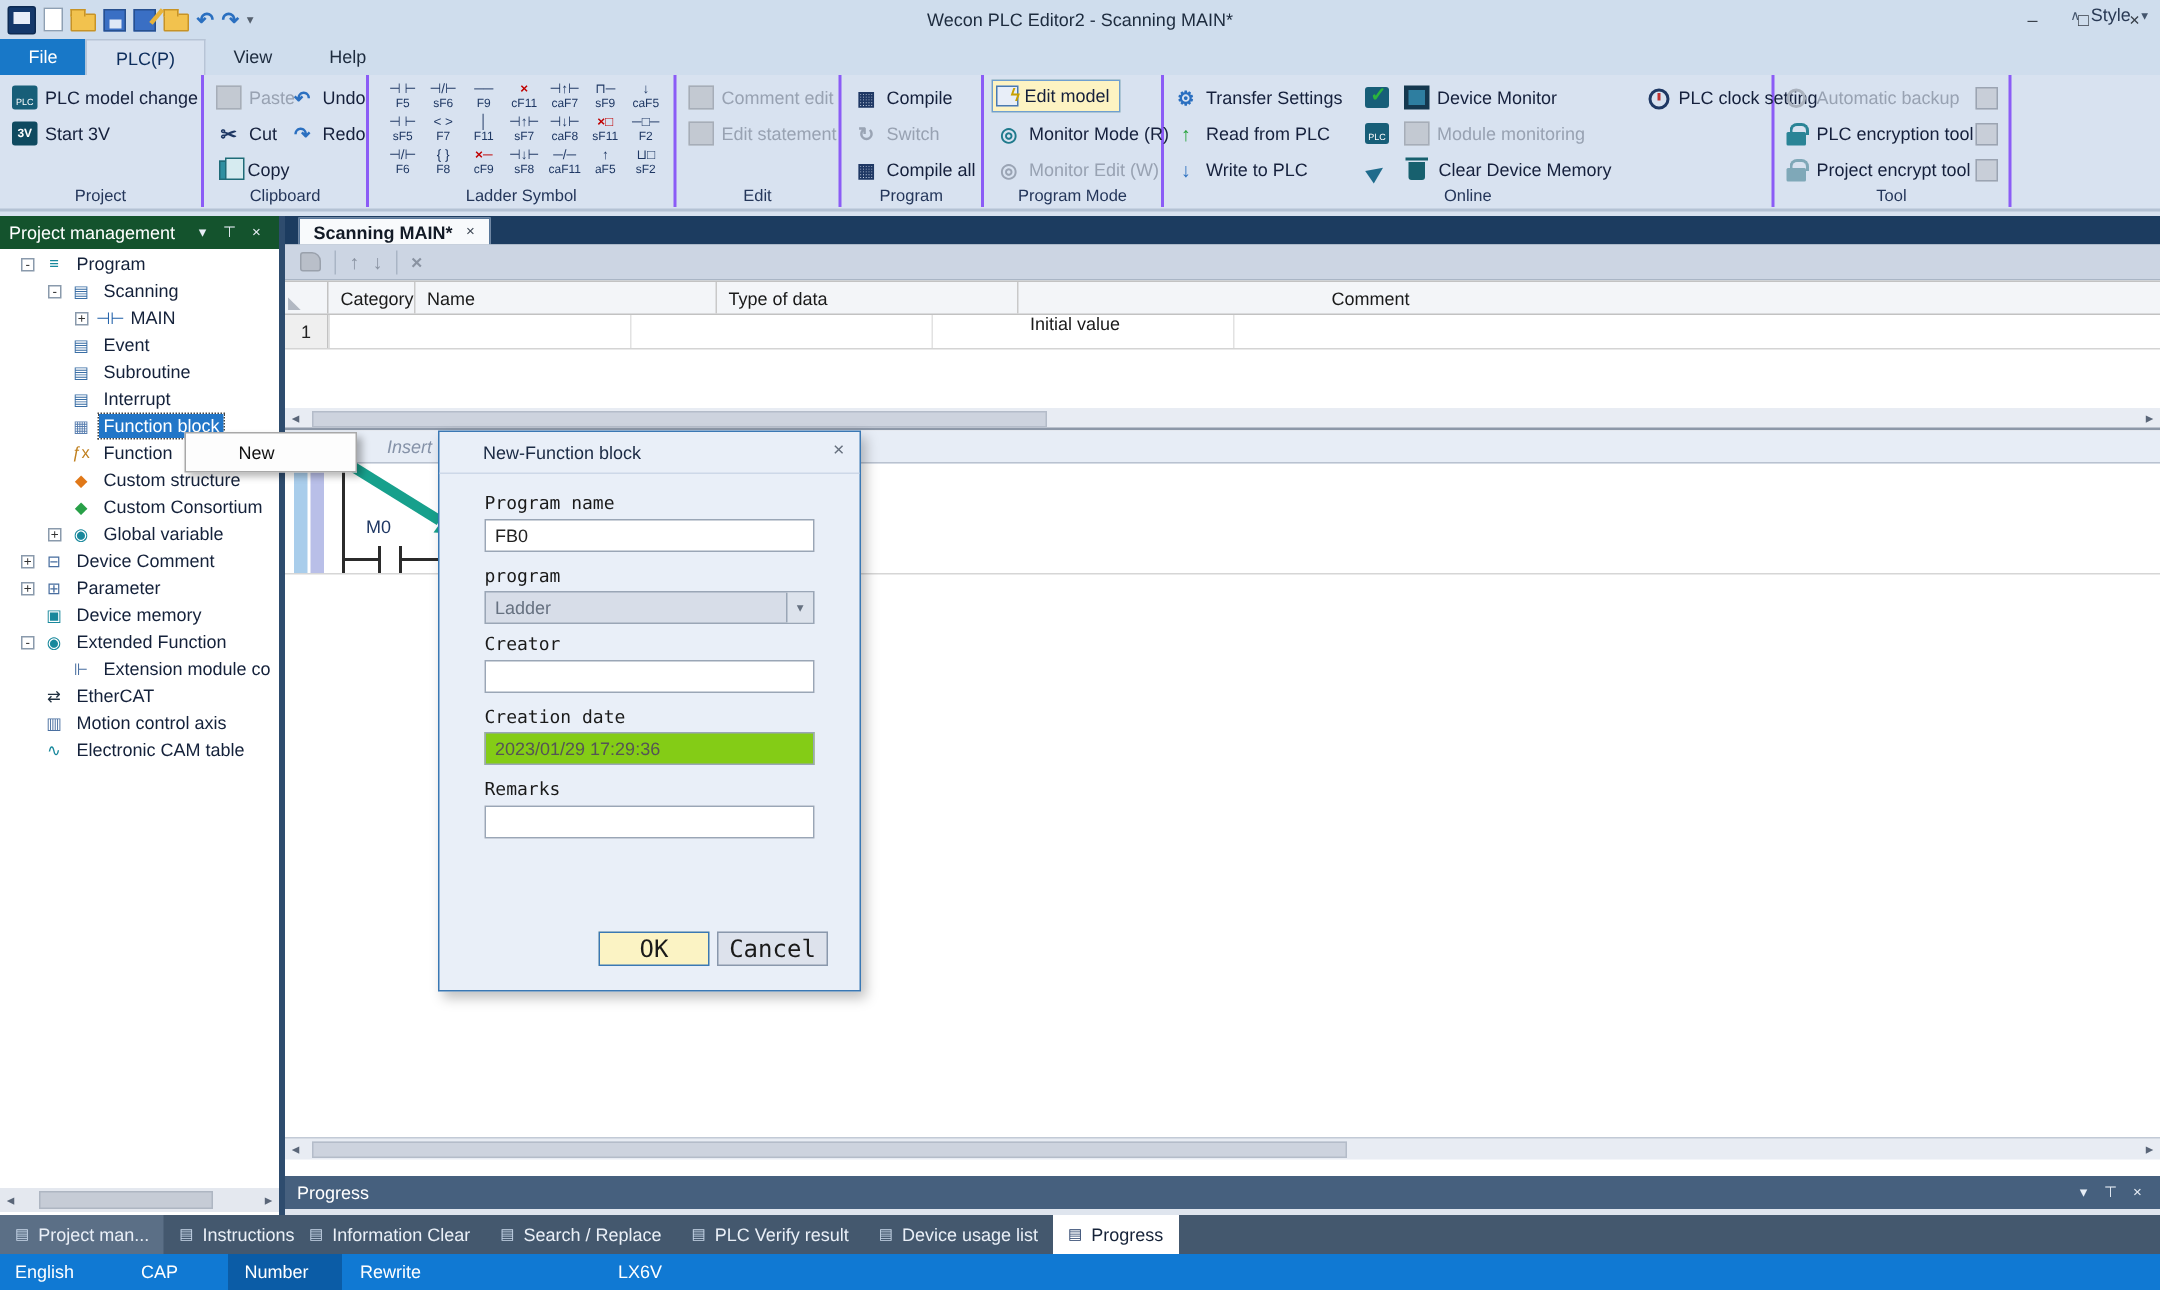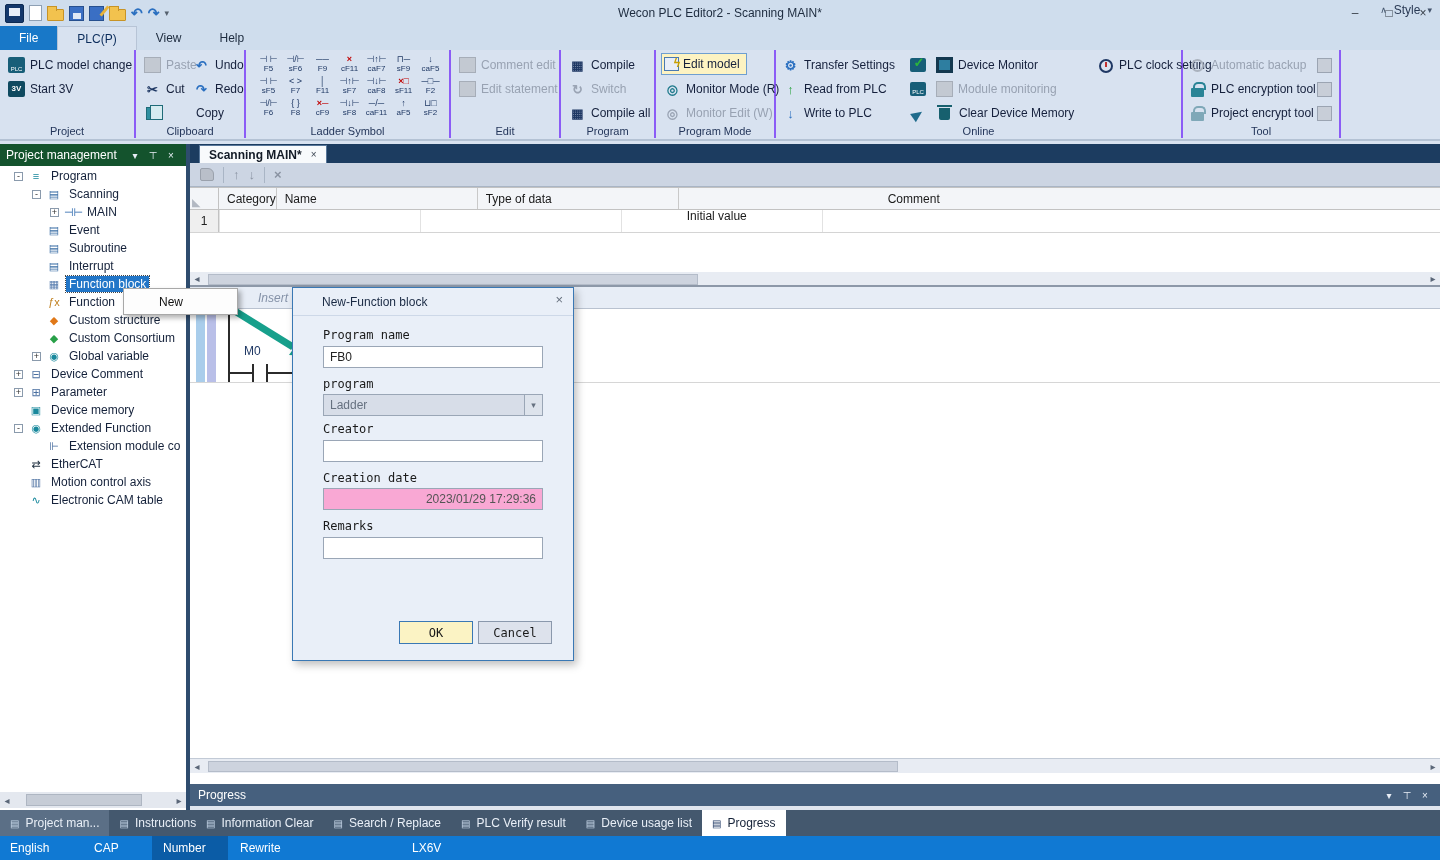--- a/index.html
+++ b/index.html
@@ -137,24 +137,24 @@
   
   .ctx { position:absolute; left:123px; top:288px; width:115px; height:27px; background:#fdfdfd; border:1px solid #a8a8a8; box-shadow:3px 3px 5px rgba(0,0,0,.3); z-index:70; }
   .ctx-item { height:25px; display:flex; align-items:center; padding-left:35px; color:#111; }
 
   
   .dialog { position:absolute; left:292px; top:287px; width:282px; height:374px; background:#e9eff8; border:1px solid #3a78b4; box-shadow:3px 4px 8px rgba(0,0,0,.25); z-index:60; }
   .dlg-title { position:absolute; left:0; top:0; width:100%; height:28px; display:flex; align-items:center; padding-left:29px; color:#1a2a44; border-bottom:1px solid #cdd8e8; }
   .dlg-close { position:absolute; right:10px; top:4px; color:#66707e; font-size:13px; }
   .dl { position:absolute; left:30px; font-family:"DejaVu Sans Mono", monospace; color:#1a1a1a; }
   .df { position:absolute; left:30px; width:220px; height:22px; border:1px solid #9aa6b6; background:#fff; font-family:"Liberation Sans", sans-serif; font-size:12px; color:#222; padding:0 6px; }
-  .df.dis { background:#f9a8d4; color:#555;text-align:right; }
+  .df.dis { background:#84cc16; color:#555; }
   .dd { position:absolute; left:30px; width:220px; height:22px; border:1px solid #9aa6b6; background:#d7dde8; color:#667180; display:flex; align-items:center; padding-left:6px; }
   .dd-btn { position:absolute; right:0; top:0; width:18px; height:20px; border-left:1px solid #9aa6b6; display:flex; align-items:center; justify-content:center; font-size:9px; color:#667180; background:#dde3ec; }
-  .dbtn { position:absolute; top:333px; width:74px; height:23px; font-family:"DejaVu Sans Mono", monospace; font-size:12px; color:#1a1a1a; }
+  .dbtn { position:absolute; top:333px; width:74px; height:23px; font-family:"DejaVu Sans Mono", monospace; font-size:16px; color:#1a1a1a; }
   .dbtn.ok { left:106px; background:#fbf3c4; border:1px solid #3a78b4; }
   .dbtn.cancel { left:185px; background:#dde2ec; border:1px solid #8a98ac; }
 
   
   .progress-head { position:absolute; left:190px; top:784px; width:1250px; height:22px; background:#46607e; color:#fff; display:flex; align-items:center; padding-left:8px; }
   .ph-icons { position:absolute; right:6px; top:0; height:22px; display:flex; align-items:center; }
   .progress-gap { position:absolute; left:190px; top:806px; width:1250px; height:4px; background:#dfe5ee; }
   .bottombar { position:absolute; left:0; top:810px; width:1440px; height:26px; background:#44586e; display:flex; align-items:stretch; }
   .btabs-left { display:flex; width:190px; }
   .btabs-main { display:flex; margin-left:6px; }
@@ -229,21 +229,21 @@
         <span>Undo</span>
       </div>
       <div class="rbtn r2" style="left:8px;">
         <span class="rchar c-navy">✂</span>
         <span>Cut</span>
       </div>
       <div class="rbtn r2" style="left:57px;">
         <span class="rchar c-blue">↷</span>
         <span>Redo</span>
       </div>
-      <div class="rbtn r3" style="left:8px;gap:31px;">
+      <div class="rbtn r3" style="left:8px;">
         <span class="ric i-copy"></span>
         <span>Copy</span>
       </div>
       <div class="rgroup-label">Clipboard</div>
     </div>
 
     <div class="rgroup" style="left:246px;width:205px;">
       <div class="lgrid">
 
       <div class="lsym">

